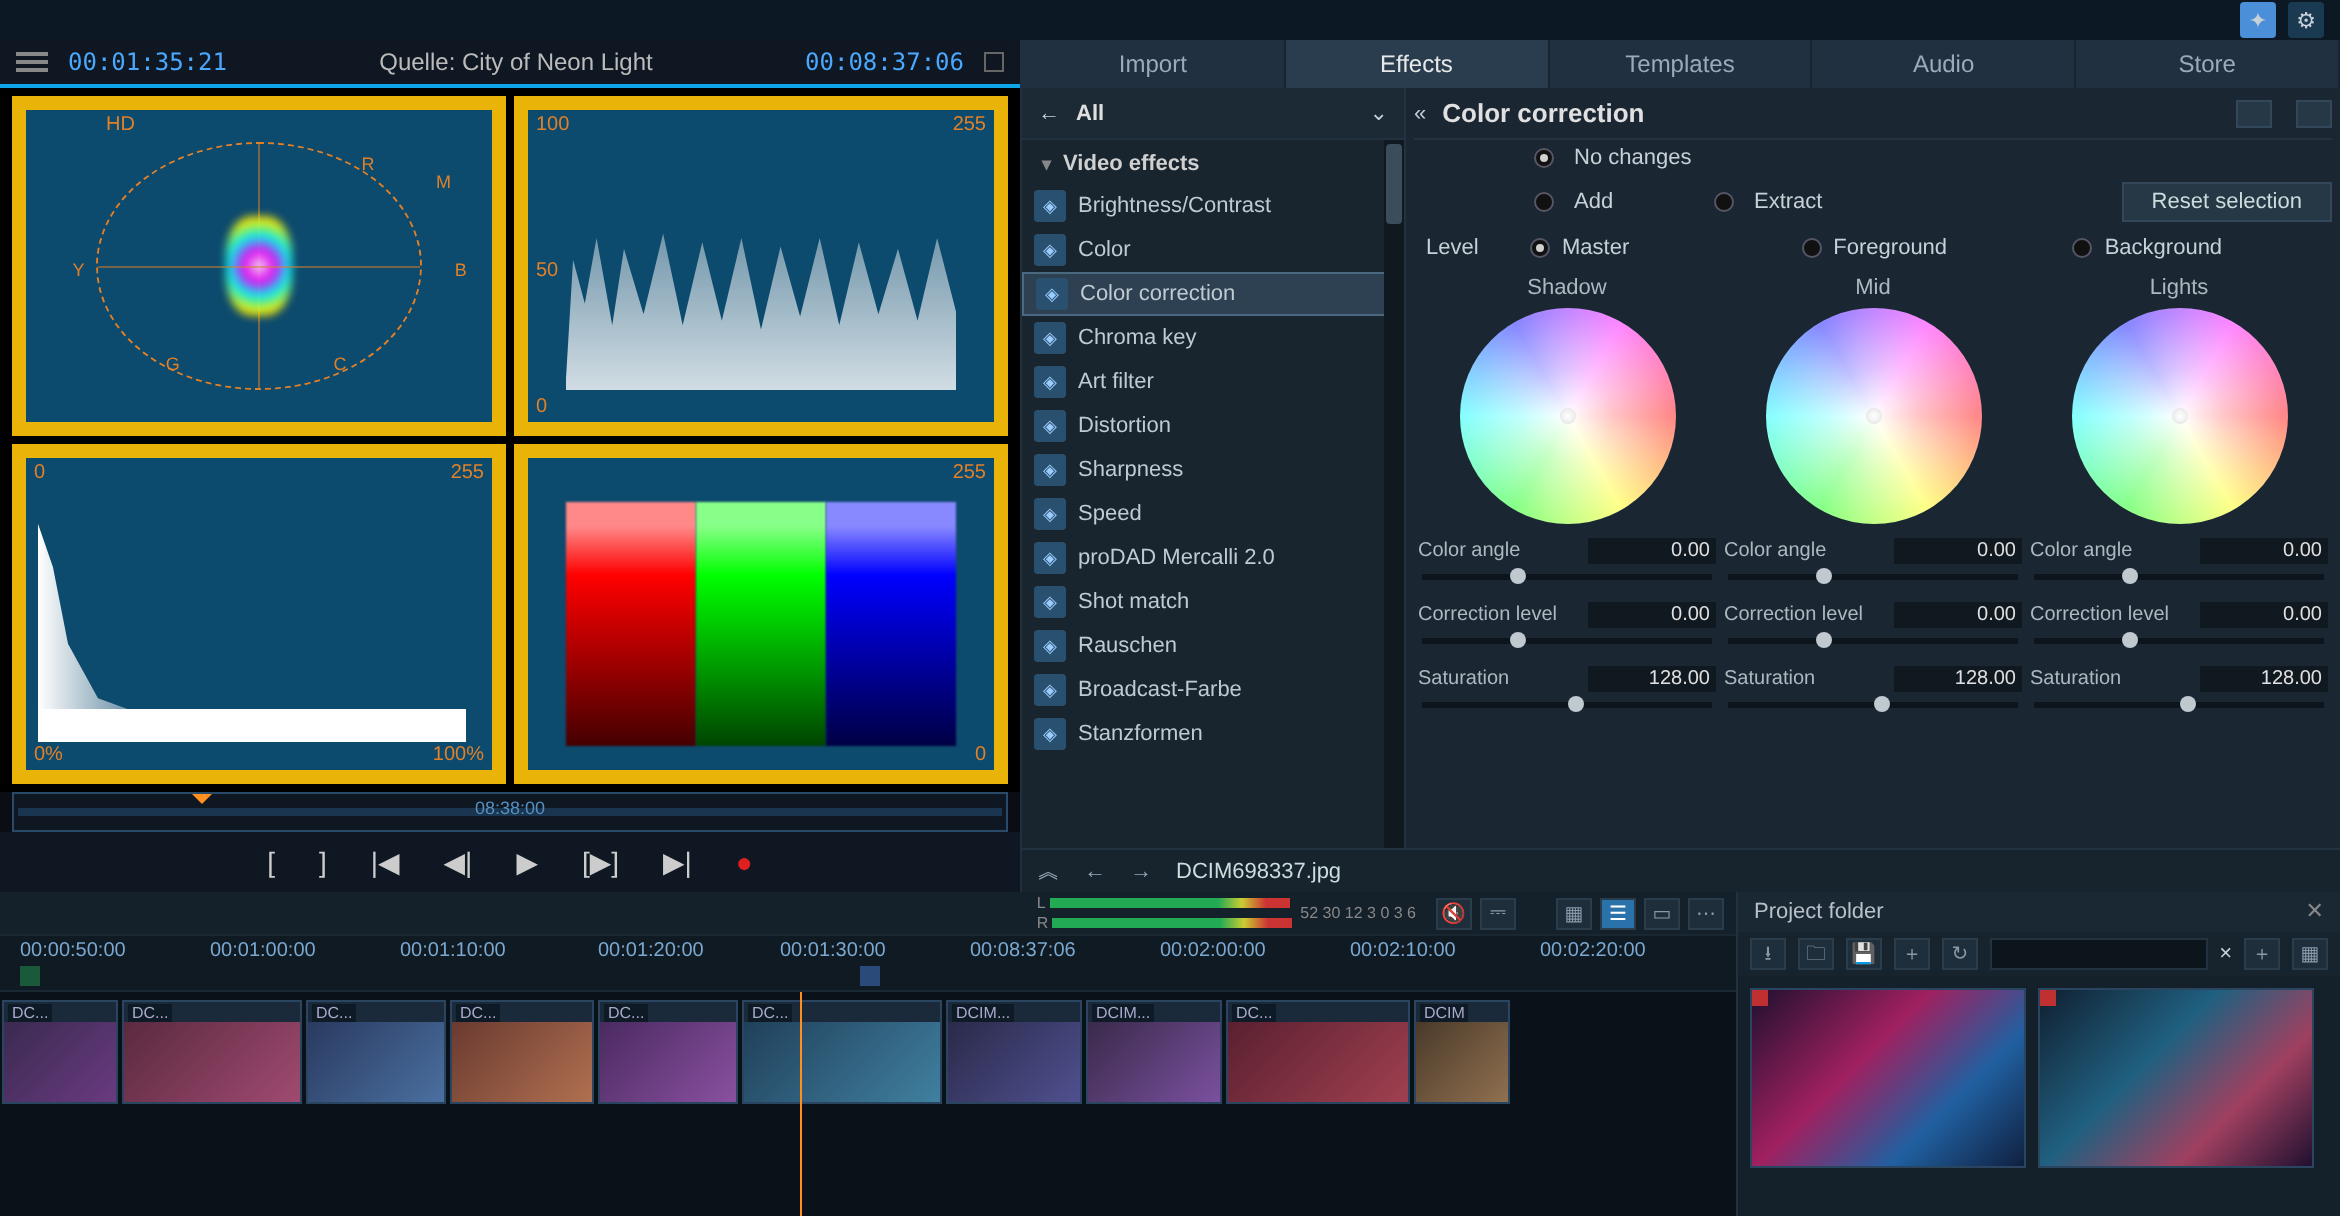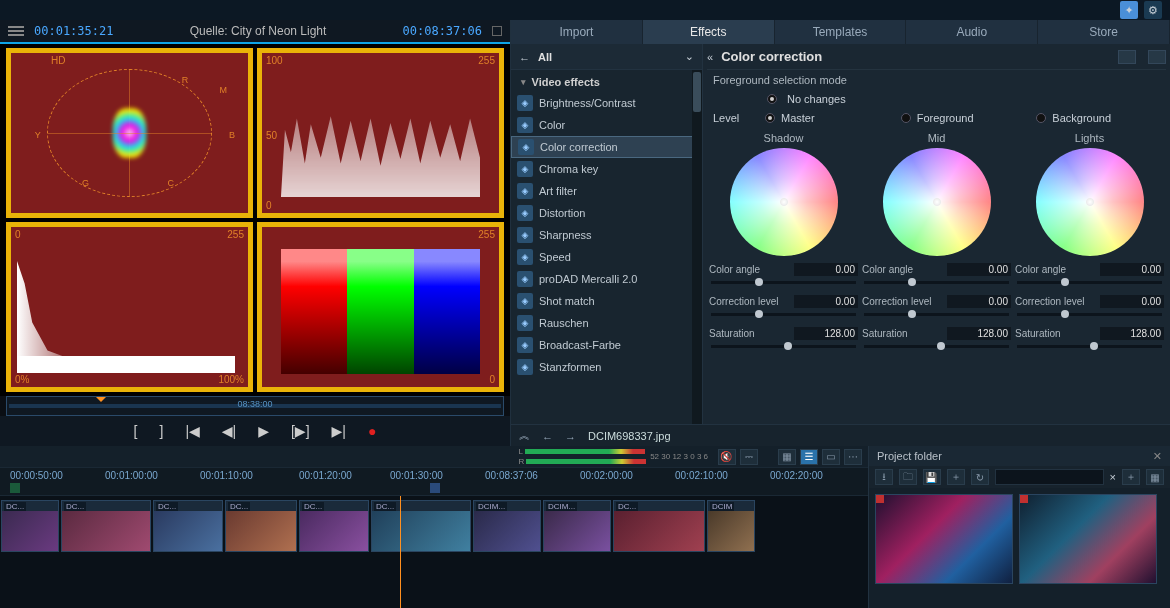--- a/index.html
+++ b/index.html
@@ -9,21 +9,21 @@
 .tb-btn.magic { background:#4a8fd8; }
 .main-row { display:flex; height:426px; }
 .left-col { width:510px; display:flex; flex-direction:column; background:#0a0e14; }
 .source-header { height:24px; display:flex; align-items:center; padding:0 8px; gap:10px; background:#0f1822; border-bottom:2px solid #0ea5e9; }
 .hamburger { width:16px; cursor:pointer; display:flex; flex-direction:column; gap:2px; }
 .hamburger span { height:2px; background:#888; }
 .tc { color:#4aa8ff; font-family:monospace; font-size:12px; }
 .src-title { flex:1; text-align:center; color:#bbb; font-size:12px; }
 .popout { width:10px; height:10px; border:1px solid #666; cursor:pointer; }
 .scopes { flex:1; display:grid; grid-template-columns:1fr 1fr; grid-template-rows:1fr 1fr; gap:4px; padding:4px 6px; background:#000; }
-.scope { background:#7f1d1d; position:relative; border:5px solid #eab308; }
+.scope { background:#0c4a6e; position:relative; border:7px solid #eab308; }
 .scope .lbl { position:absolute; color:#e08028; font-size:10px; }
 .scope .v255 { top:2px; right:4px; }
 .scope .v100 { top:2px; left:4px; color:#e08028; }
 .scope .v50  { top:48%; left:4px; color:#e08028; }
 .scope .v0   { bottom:2px; left:4px; color:#e08028; }
 .scope .v0r  { bottom:2px; right:4px; color:#e08028; }
 .scope .v0l  { bottom:2px; left:4px; }
 .scope .v100p{ bottom:2px; right:4px; }
 .vectorscope-circle { position:absolute; top:10%; left:15%; width:70%; height:80%; border:1px dashed #e08028; border-radius:50%; }
 .vectorscope-circle::before { content:''; position:absolute; top:0; left:50%; width:1px; height:100%; background:#e08028; opacity:.5; }
@@ -282,24 +282,30 @@
           </div>
         </div>
       </div>
       <div class="cc-panel">
         <div class="cc-head">
           <span class="collapse">«</span>
           <span class="title">Color correction</span>
           <div class="tool"></div>
           <div class="tool"></div>
         </div>
-        <div class="cc-fg">Foreground selection mode</div>
         <div class="cc-radio-row">
           <span class="radio on"></span>
           <span>No changes</span>
+        </div>
+        <div class="cc-radio-row">
+          <span class="radio"></span>
+          <span style="width:60px">Add</span>
+          <span class="radio"></span>
+          <span>Extract</span>
+          <span class="reset-btn">Reset selection</span>
         </div>
         <div class="level-row">
           <span style="width:40px">Level</span>
           <div class="radio-grp">
               <span class="radio on"></span>
               <span>Master</span>
             </div>
           <div class="radio-grp">
               <span class="radio"></span>
               <span>Foreground</span>

